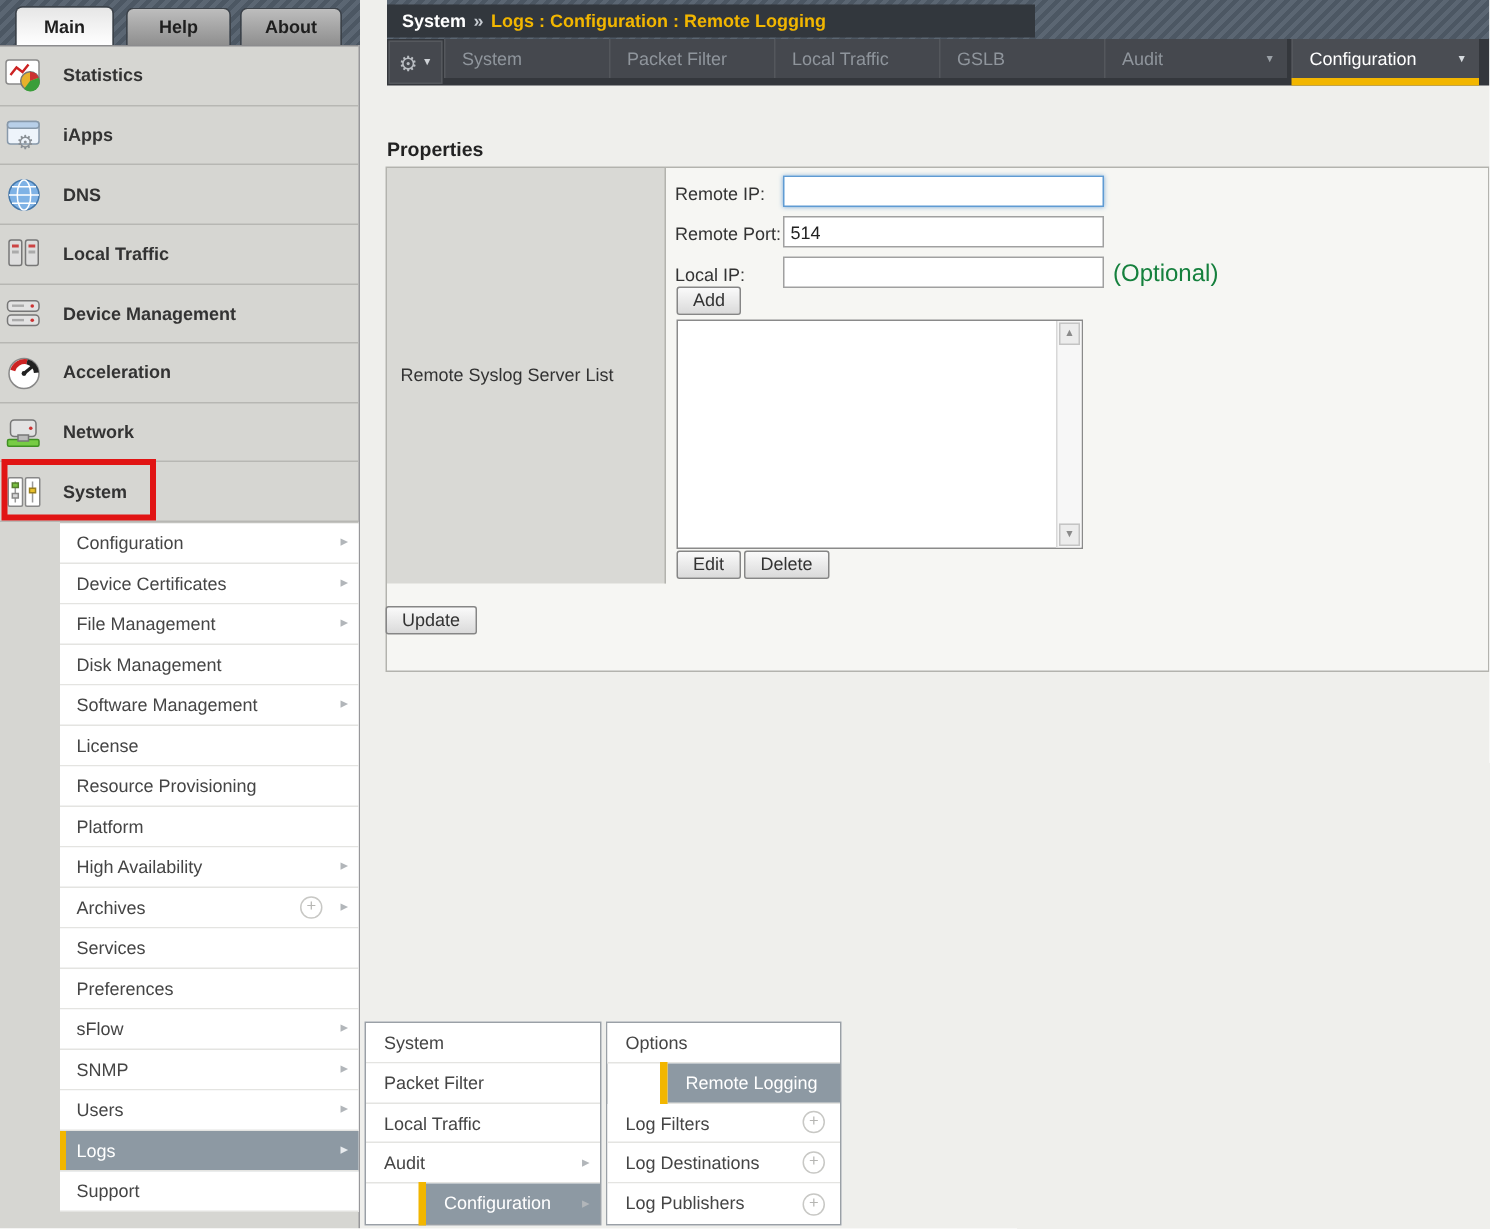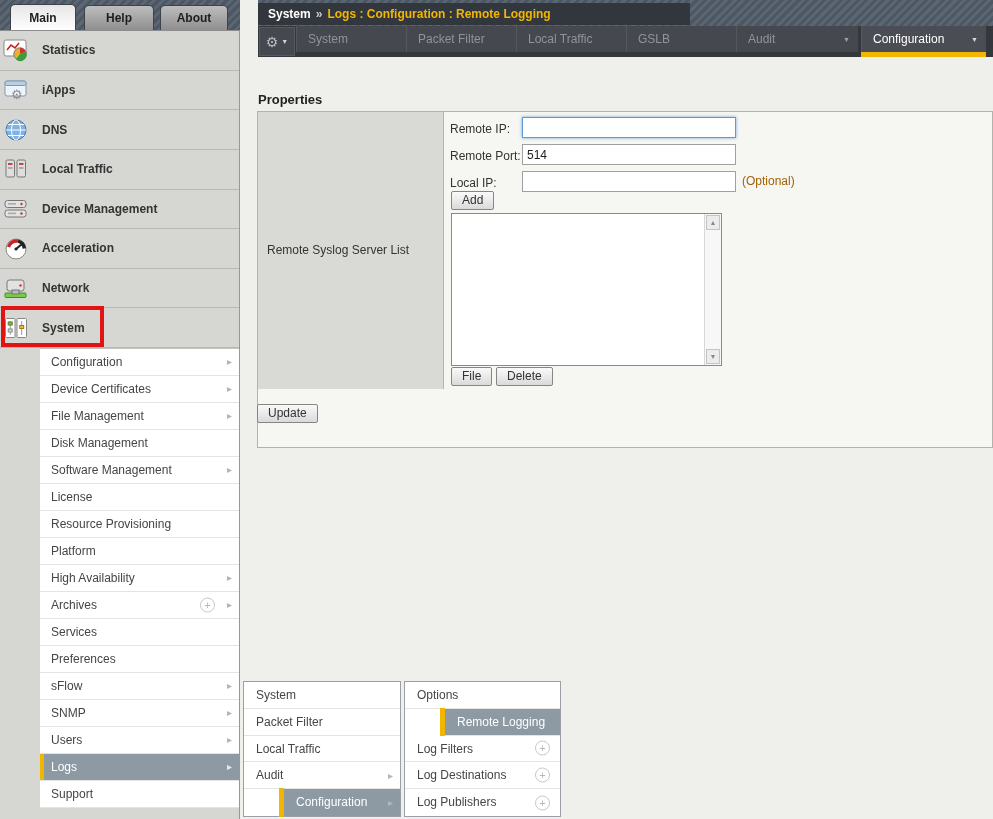--- a/index.html
+++ b/index.html
@@ -90,21 +90,21 @@
     font-size:12px; padding:0 4px; font-family:"Liberation Sans", sans-serif; color:#222; }
   .tin.focused { border:1px solid #5f9bd3; box-shadow:0 0 3px rgba(90,150,210,.85); }
   .btn { position:absolute; font-size:12px; color:#333333; background:linear-gradient(#fafafa,#dadada);
     border:1px solid #868686; border-radius:2px; padding:0 10px; height:19px; line-height:17px;
     cursor:pointer; font-family:"Liberation Sans", sans-serif; }
   .listbox { position:absolute; left:451px; top:213px; width:271px; height:153px; background:#ffffff;
     border:1px solid #8a8a8a; }
   .sbar { position:absolute; right:0; top:0; bottom:0; width:17px; background:#f7f7f7; border-left:1px solid #d8d8d8; }
   .sbtn { position:absolute; left:1px; width:14px; height:15px; background:#ececec; border:1px solid #c4c4c4;
     color:#8a8a8a; font-size:7px; text-align:center; line-height:13px; cursor:pointer; }
-  .optional { position:absolute; font-size:12px; color:#a16207; }
+  .optional { position:absolute; font-size:16px; color:#15803d; }
 </style>
 </head>
 <body>
 
 <div class="stage">
 
   <div class="abs striped" style="left:0;top:0;width:240px;height:30px;">
     <div class="wtab active" style="left:10px;width:66px;">
       <span>Main</span>
     </div>
@@ -301,21 +301,21 @@
 
   <button class="btn" style="left:451px;top:191px;">Add</button>
 
   <div class="listbox">
     <div class="sbar">
       <div class="sbtn" style="top:1px;"><span>▲</span></div>
       <div class="sbtn" style="bottom:1px;"><span>▼</span></div>
     </div>
   </div>
 
-  <button class="btn" style="left:451px;top:367px;">File</button>
+  <button class="btn" style="left:451px;top:367px;">Edit</button>
   <button class="btn" style="left:496px;top:367px;">Delete</button>
 
   <button class="btn" style="left:257px;top:404px;">Update</button>
 
   <div class="pmenu" style="left:243px;top:681px;width:158px;">
     <div class="pm-row"><span>System</span></div>
     <div class="pm-row"><span>Packet Filter</span></div>
     <div class="pm-row"><span>Local Traffic</span></div>
     <div class="pm-row"><span>Audit</span><span class="chev">▸</span></div>
     <div class="pm-row selected"><span>Configuration</span><span class="chev">▸</span></div>

